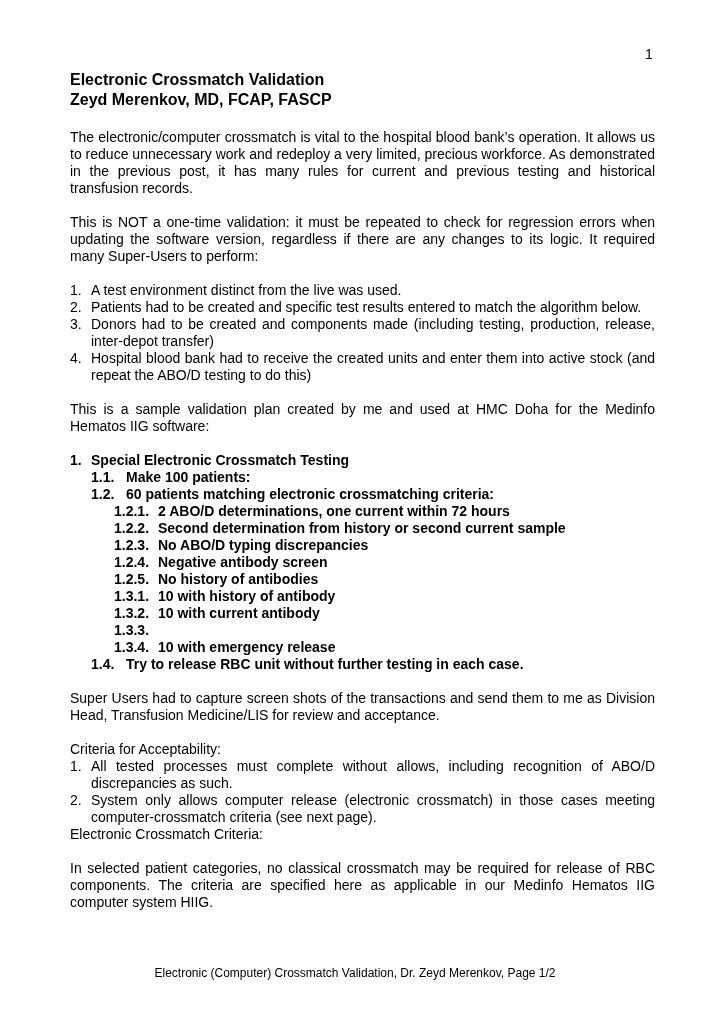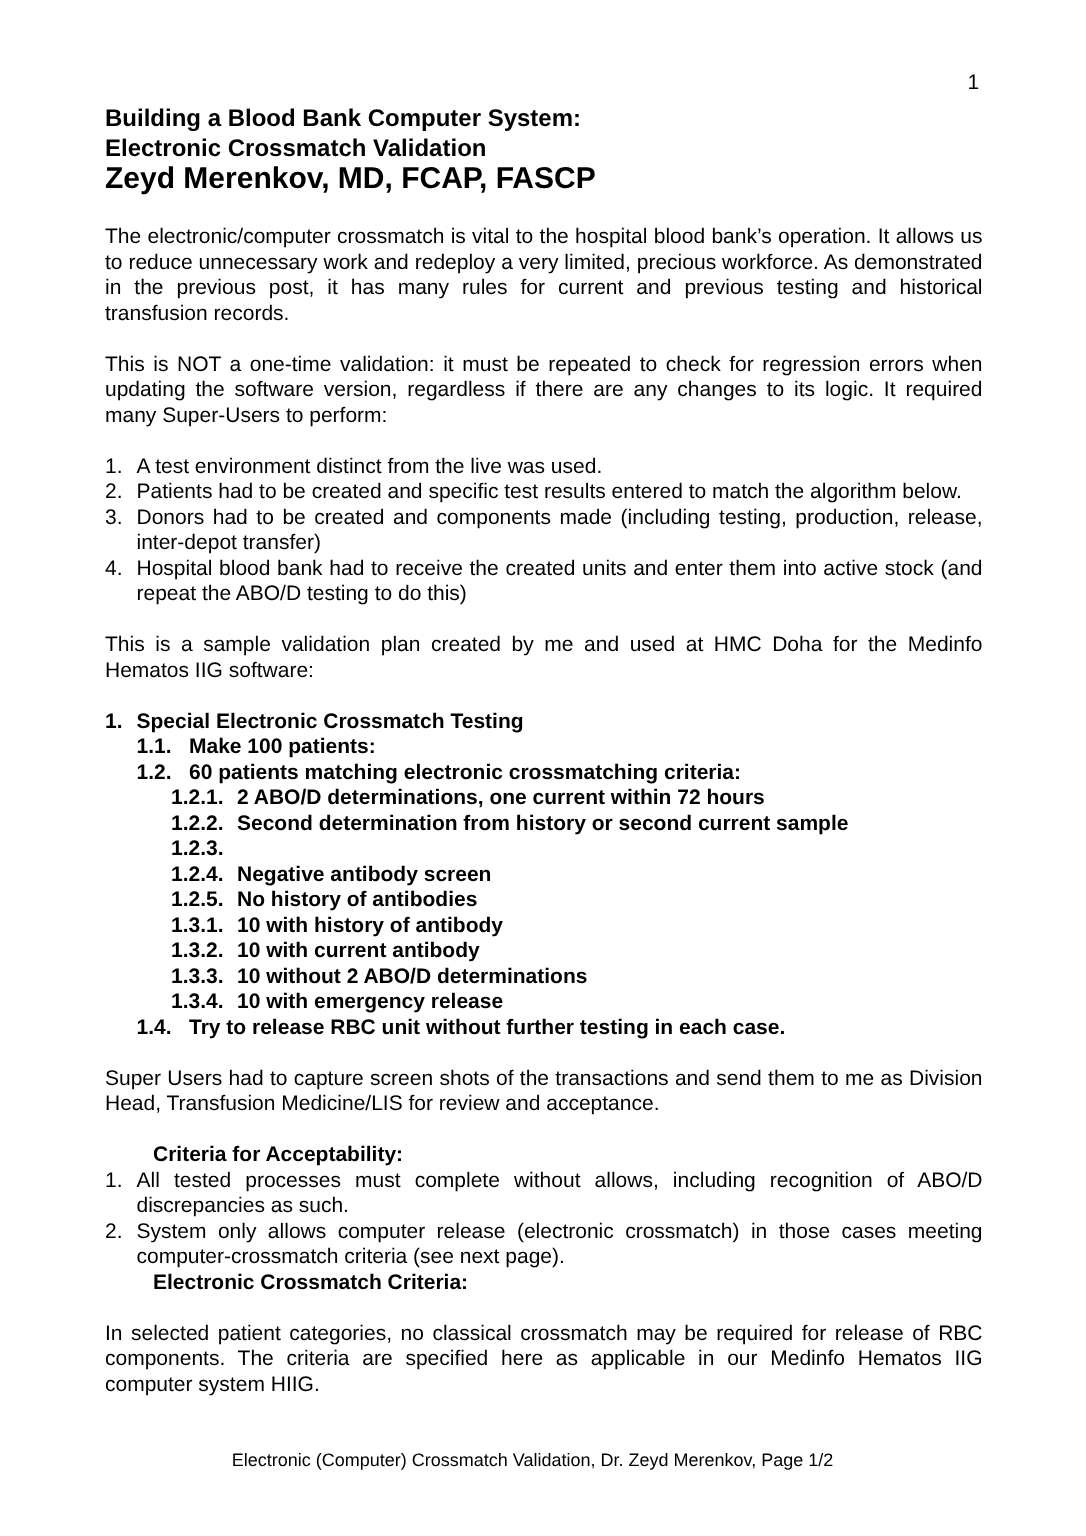--- a/index.html
+++ b/index.html
@@ -3,46 +3,45 @@
 <meta charset="utf-8">
 <style>
   html, body { margin: 0; padding: 0; background: #ffffff; }
   body {
     width: 724px; height: 1024px; position: relative; overflow: hidden;
     font-family: "Liberation Sans", sans-serif; color: #000;
   }
   .page-number { position: absolute; top: 46px; left: 645px; font-size: 14px; }
   .content { position: absolute; left: 70px; top: 70px; width: 585px; font-size: 14px; line-height: 17px; }
   .title-block div { font-weight: bold; font-size: 16px; line-height: 20px; }
-  .title-block .sub { font-size: 20px; line-height: 19px; }
+  .title-block .sub { font-size: 16px; line-height: 19px; }
   p { margin: 0; text-align: justify; }
   .gap { height: 17px; }
   .title-gap { height: 20px; }
   ol.plain { list-style: none; margin: 0; padding: 0; }
   ol.plain li { display: flex; text-align: justify; }
   ol.plain li .num { width: 21px; flex: 0 0 21px; }
   ol.plain li .txt { flex: 1; text-align: justify; }
-  .bold { font-weight: bold; margin-left: 32px; }
+  .bold { font-weight: normal; }
   .plan { font-weight: bold; }
   .plan .row { display: flex; }
   .plan .l1 .num { width: 21px; flex: 0 0 21px; }
   .plan .l2 { padding-left: 21px; align-items: center; }
   .plan .l2 .num { width: 35px; flex: 0 0 35px; }
   .plan .l3 { padding-left: 44px; }
   .plan .l3 .num { width: 44px; flex: 0 0 44px; }
   .footer { position: absolute; top: 966px; left: 0; width: 710px; text-align: center; font-size: 12px; }
 </style>
 </head>
 <body>
 
 <div class="page-number">1</div>
 
 <div class="content">
   <div class="title-block">
-    <div>Building a Blood Bank Computer System:</div>
     <div>Electronic Crossmatch Validation</div>
     <div class="sub">Zeyd Merenkov, MD, FCAP, FASCP</div>
   </div>
   <div class="title-gap"></div>
 
   <p>The electronic/computer crossmatch is vital to the hospital blood bank’s operation.  It allows us to reduce unnecessary work and redeploy a very limited, precious workforce.  As demonstrated in the previous post, it has many rules for current and previous testing and historical transfusion records.</p>
   <div class="gap"></div>
   <p>This is NOT a one-time validation:  it must be repeated to check for regression errors when updating the software version, regardless if there are any changes to its logic.  It required many Super-Users to perform:</p>
   <div class="gap"></div>
 
@@ -86,40 +85,40 @@
         <div class="row l3">
           <span class="num">1.2.1.</span>
           <span>2 ABO/D determinations, one current within 72 hours</span>
         </div>
         <div class="row l3">
           <span class="num">1.2.2.</span>
           <span>Second determination from history or second current sample</span>
         </div>
         <div class="row l3">
           <span class="num">1.2.3.</span>
+          <span>No ABO/D typing discrepancies</span>
         </div>
         <div class="row l3">
           <span class="num">1.2.4.</span>
           <span>Negative antibody screen</span>
         </div>
         <div class="row l3">
           <span class="num">1.2.5.</span>
           <span>No history of antibodies</span>
         </div>
         <div class="row l3">
           <span class="num">1.3.1.</span>
           <span>10 with history of antibody</span>
         </div>
         <div class="row l3">
           <span class="num">1.3.2.</span>
           <span>10 with current antibody</span>
         </div>
         <div class="row l3">
           <span class="num">1.3.3.</span>
-          <span>10 without 2 ABO/D determinations</span>
         </div>
         <div class="row l3">
           <span class="num">1.3.4.</span>
           <span>10 with emergency release</span>
         </div>
         <div class="row l2">
           <span class="num">1.4.</span>
           <span>Try to release RBC unit without further testing in each case.</span>
         </div>
       </div>

